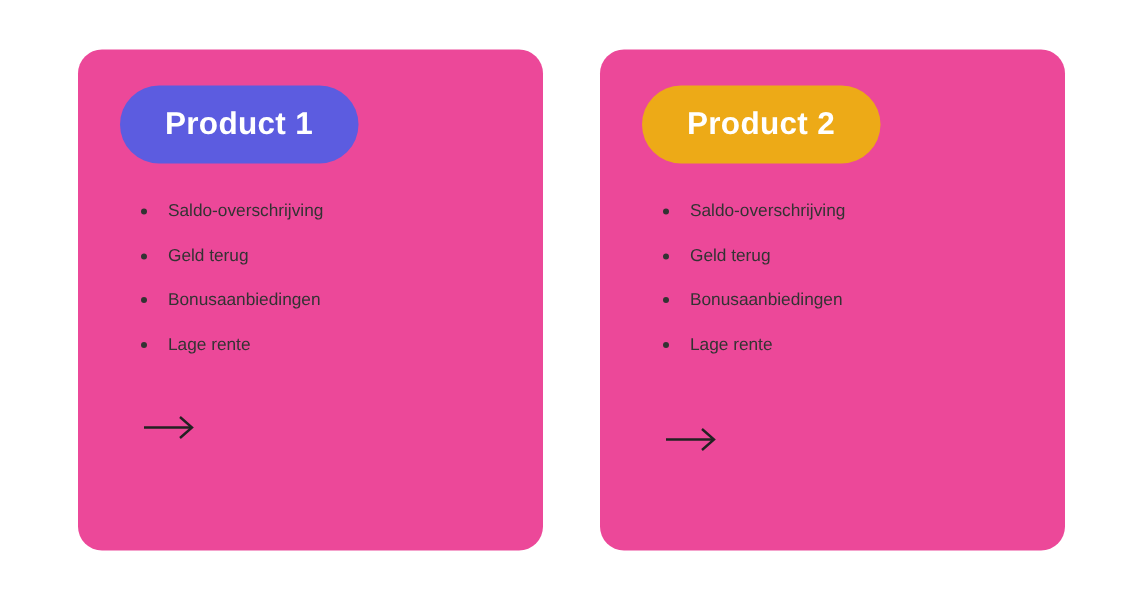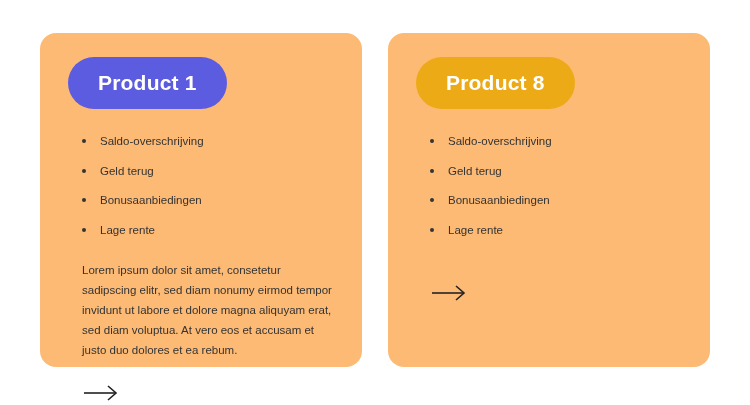--- a/index.html
+++ b/index.html
@@ -15,27 +15,28 @@
   }
   .page {
     width: 750px;
     height: 405px;
     display: flex;
     box-sizing: border-box;
     padding: 33px 40px 38px 40px;
     gap: 26px;
   }
   .card {
-    background: #fdba74;
+    background: #ec4899;
     border-radius: 16px;
     box-sizing: border-box;
     flex: 1;
     padding: 24px 24px 20px 26px;
     display: flex;
     flex-direction: column;
+    margin-left: 12px;
   }
   .card-1 { padding-bottom: 34px; }
   .badge {
     display: inline-block;
     align-self: flex-start;
     color: #ffffff;
     font-size: 21px;
     font-weight: bold;
     letter-spacing: 0.2px;
     padding: 15px 30px 16px 30px;
@@ -92,31 +93,30 @@
 <div class="page">
 
   <div class="card card-1">
     <div class="badge badge-1">Product 1</div>
     <ul class="features">
       <li>Saldo-overschrijving</li>
       <li>Geld terug</li>
       <li>Bonusaanbiedingen</li>
       <li>Lage rente</li>
     </ul>
-    <p class="body-text">Lorem ipsum dolor sit amet, consetetur sadipscing elitr, sed diam nonumy eirmod tempor invidunt ut labore et dolore magna aliquyam erat, sed diam voluptua. At vero eos et accusam et justo duo dolores et ea rebum.</p>
     <div class="arrow">
       <svg width="42" height="22" viewBox="0 0 42 22" aria-hidden="true">
         <line x1="2" y1="11" x2="34" y2="11" stroke="#222222" stroke-width="1.6"></line>
         <polyline points="26,4 34,11 26,18" fill="none" stroke="#222222" stroke-width="1.6"></polyline>
       </svg>
     </div>
   </div>
 
   <div class="card card-2">
-    <div class="badge badge-2">Product 8</div>
+    <div class="badge badge-2">Product 2</div>
     <ul class="features">
       <li>Saldo-overschrijving</li>
       <li>Geld terug</li>
       <li>Bonusaanbiedingen</li>
       <li>Lage rente</li>
     </ul>
     <div class="arrow">
       <svg width="42" height="22" viewBox="0 0 42 22" aria-hidden="true">
         <line x1="2" y1="11" x2="34" y2="11" stroke="#222222" stroke-width="1.6"></line>
         <polyline points="26,4 34,11 26,18" fill="none" stroke="#222222" stroke-width="1.6"></polyline>

